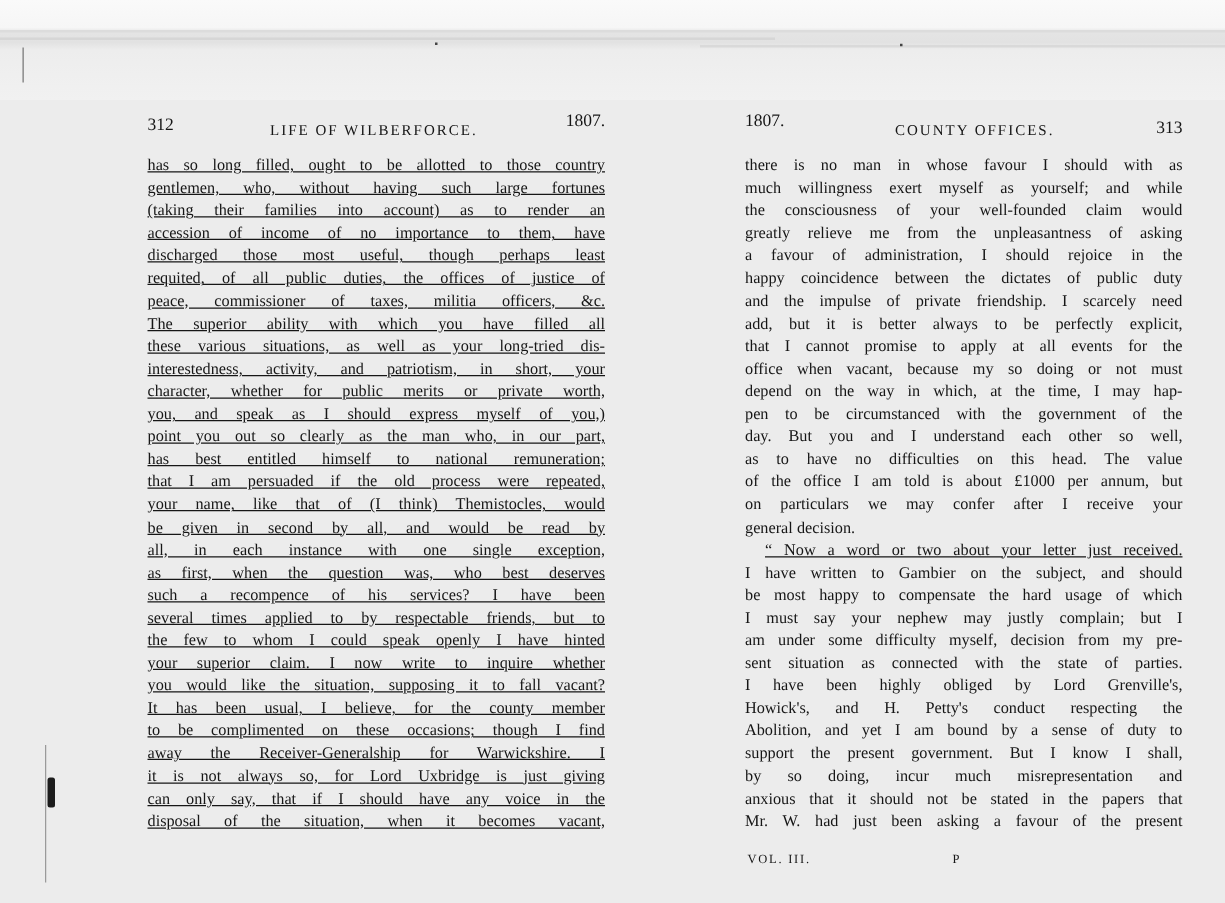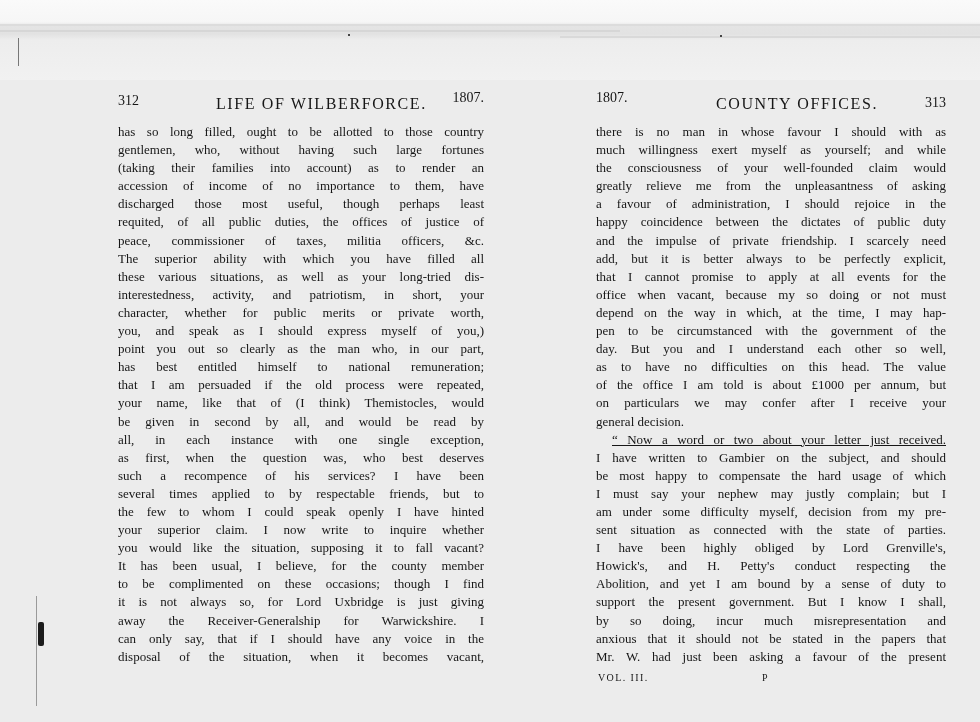--- a/index.html
+++ b/index.html
@@ -47,35 +47,35 @@
     }
     .dot {
       position: absolute;
       width: 2px; height: 2px;
       background: #444;
     }
     .page {
       position: absolute;
       top: 90px;
     }
-    .page.left { left: 118px; width: 366px; }
+    .page.left { left: 118px; width: 366px; text-decoration: underline; }
     .page.right { left: 596px; width: 350px; }
 
     .running-head {
       position: relative;
       height: 22px;
       font-size: 14px;
       line-height: 22px;
     }
     .running-head .pnum, .running-head .year, .running-head .title {
       position: absolute;
       top: 0;
     }
     .running-head .title {
-      font-size: 16px;
+      font-size: 12px;
       letter-spacing: 1.6px;
       text-transform: uppercase;
       top: 3px;
     }
     .page.left .pnum { left: 0; }
     .page.left .title { left: 98px; }
     .page.left .year { right: 0; top: -3px; }
     .page.right .year { left: 0; top: -3px; }
     .page.right .title { left: 120px; }
     .page.right .pnum { right: 0; top: 2px; }
@@ -94,21 +94,21 @@
     }
     .body-text .line.last {
       text-align-last: left;
     }
     .body-text .line.indent {
       padding-left: 16px;
       text-decoration: underline;
     }
     .footer {
       position: relative;
-      margin-top: 6px;
+      margin-top: 16px;
       font-size: 10px;
       letter-spacing: 1.4px;
       height: 16px;
     }
     .footer .sig { position: absolute; left: 2px; top: 0; }
     .footer .mark { position: absolute; left: 166px; top: 0; }
   </style>
 </head>
 <body>
 
@@ -149,22 +149,22 @@
     <span class="line">be given in second by all, and would be read by</span>
     <span class="line">all, in each instance with one single exception,</span>
     <span class="line">as first, when the question was, who best deserves</span>
     <span class="line">such a recompence of his services? I have been</span>
     <span class="line">several times applied to by respectable friends, but to</span>
     <span class="line">the few to whom I could speak openly I have hinted</span>
     <span class="line">your superior claim. I now write to inquire whether</span>
     <span class="line">you would like the situation, supposing it to fall vacant?</span>
     <span class="line">It has been usual, I believe, for the county member</span>
     <span class="line">to be complimented on these occasions; though I find</span>
+    <span class="line">away the Receiver-Generalship for Warwickshire. I</span>
     <span class="line">it is not always so, for Lord Uxbridge is just giving</span>
-    <span class="line">away the Receiver-Generalship for Warwickshire. I</span>
     <span class="line">can only say, that if I should have any voice in the</span>
     <span class="line">disposal of the situation, when it becomes vacant,</span>
   </div>
 </div>
 
 <div class="page right">
   <div class="running-head">
     <span class="year">1807.</span>
     <span class="title">COUNTY OFFICES.</span>
     <span class="pnum">313</span>

